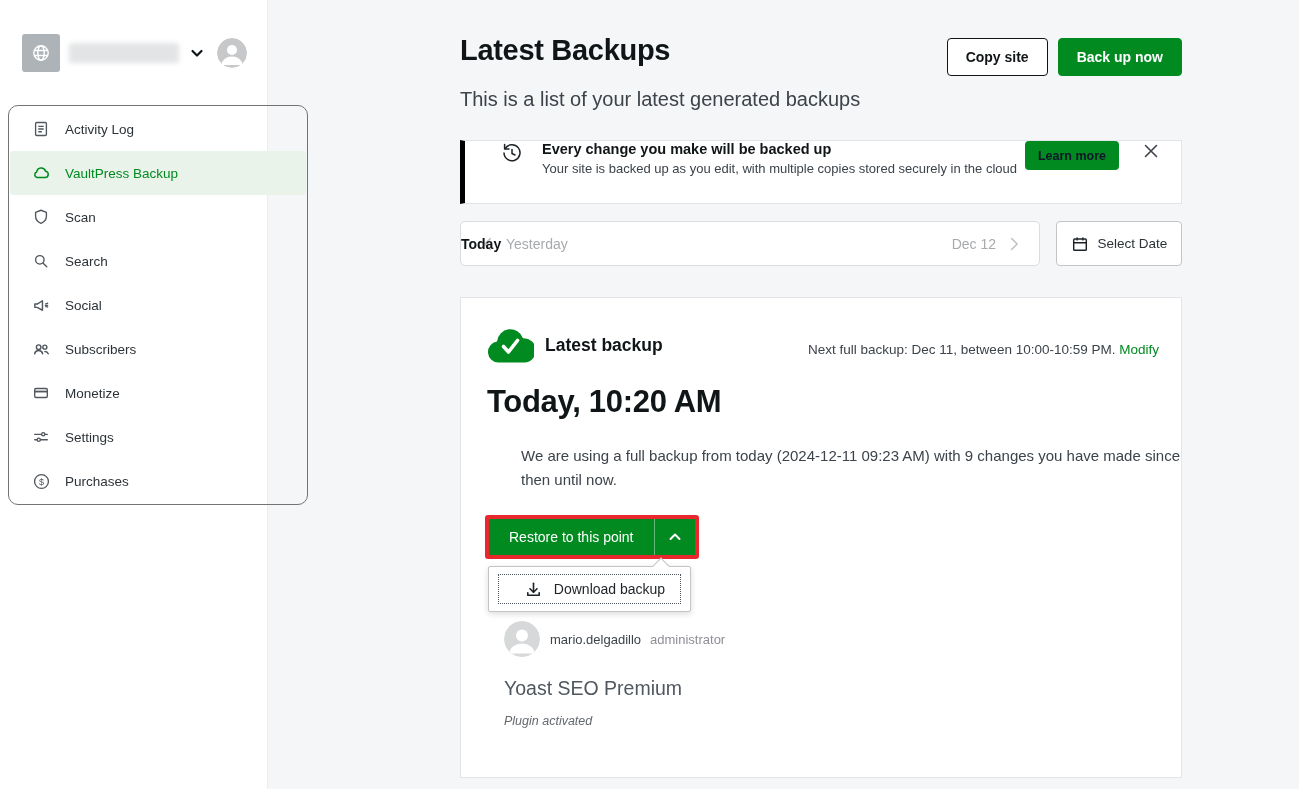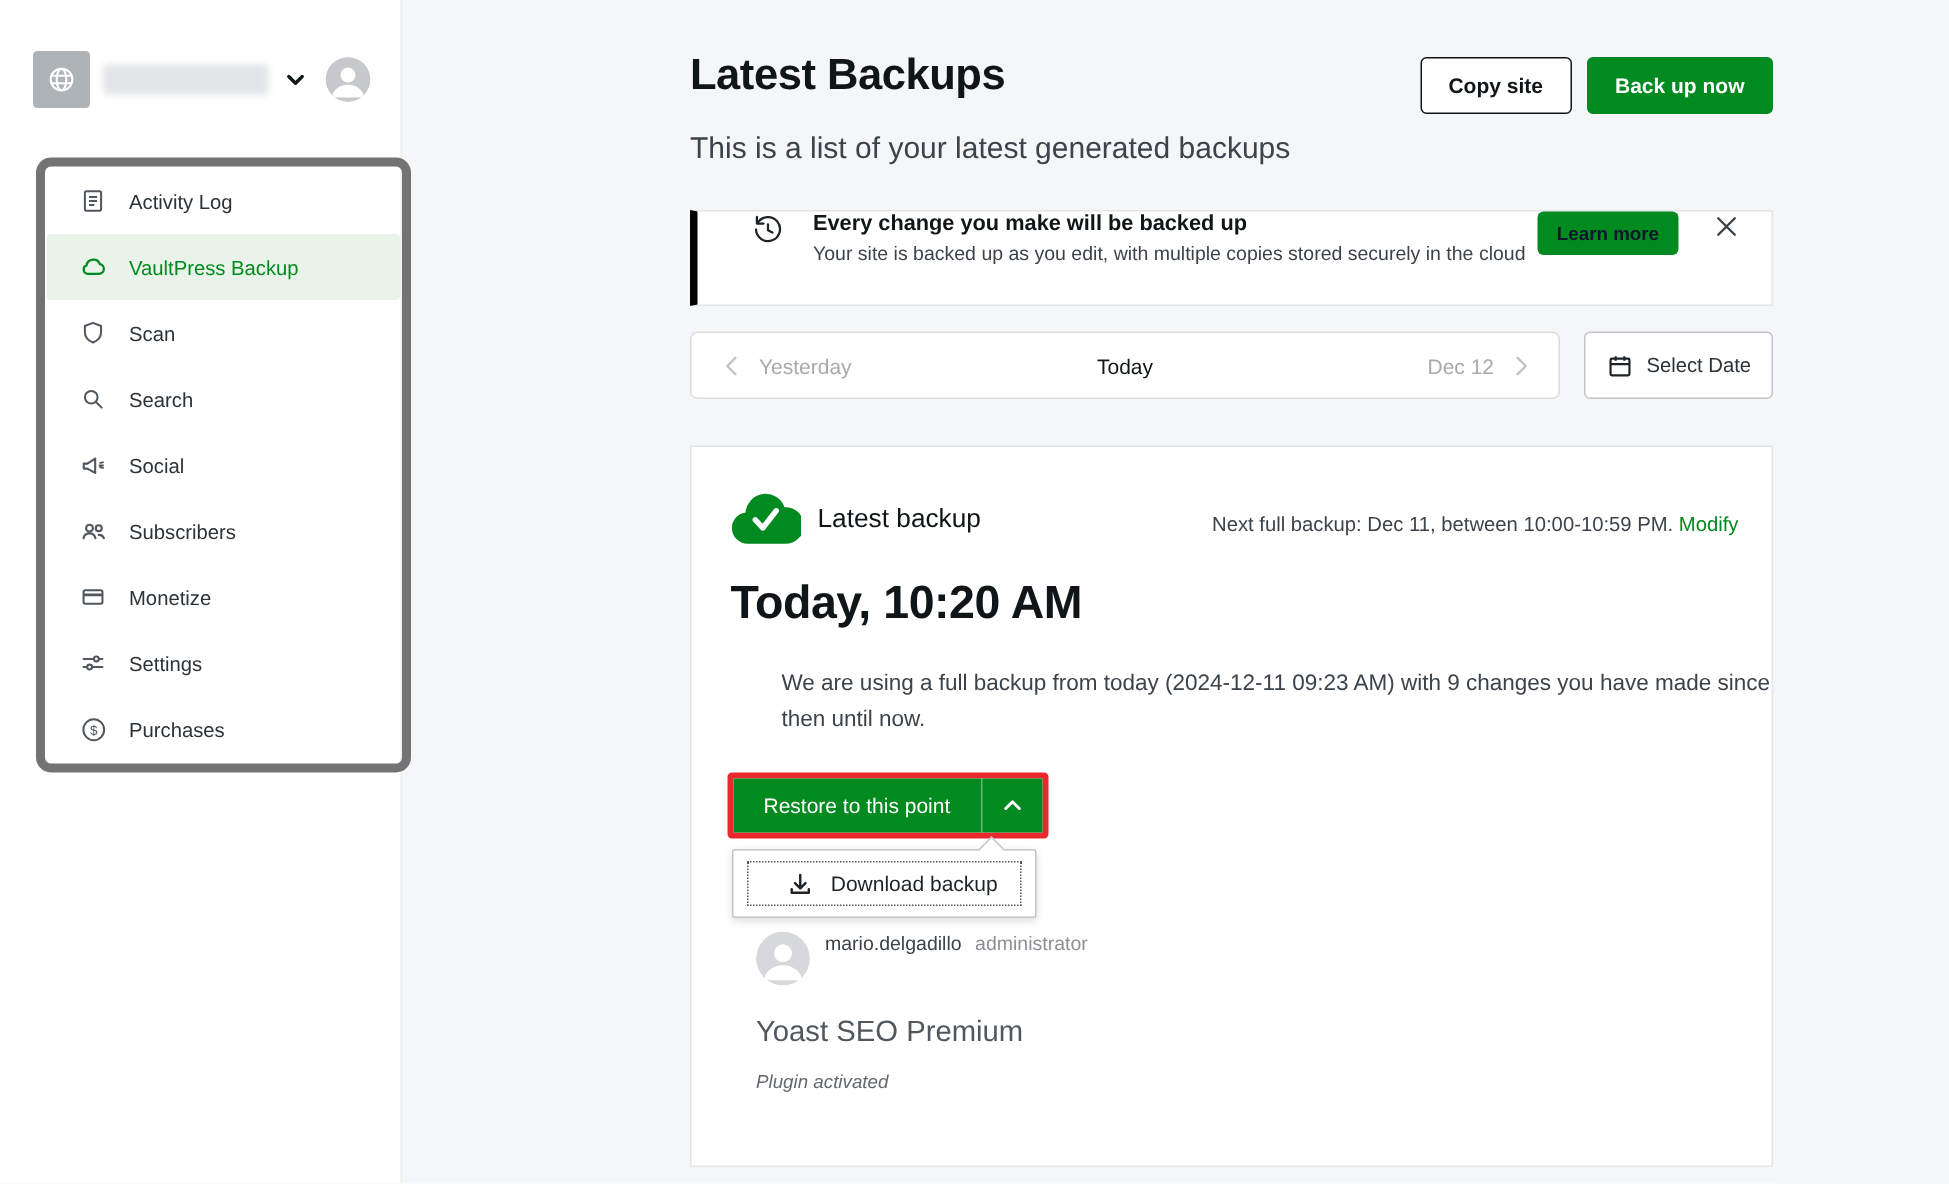--- a/index.html
+++ b/index.html
@@ -12,21 +12,21 @@
   body{font-family:"Liberation Sans", sans-serif; color:var(--text-dark); background:#fff;}
   .app{position:relative; width:1299px; height:789px; overflow:hidden; background:var(--page-bg);}
 
   
   .sidebar{position:absolute; left:0; top:0; width:268px; height:789px; background:#fff; border-right:1px solid #ededed;}
   .site-switcher{position:absolute; left:22px; top:33px; width:226px; height:40px; display:flex; align-items:center; cursor:pointer;}
   .site-icon-box{width:38px; height:38px; border-radius:3px; background:#aeb3b7; display:flex; align-items:center; justify-content:center; flex:0 0 auto;}
   .site-name-blur{margin-left:9px; width:110px; height:20px; background:#e2e4e5; border-radius:2px; filter:blur(2.5px);}
   .switcher-chevron{margin-left:10px; display:flex;}
   .top-avatar{margin-left:12px; width:30px; height:30px; border-radius:50%; overflow:hidden; flex:0 0 auto;}
-  .nav-box{position:absolute; left:24px; top:105px; width:250px; border:6px solid #737373; border-radius:10px; padding:1px;}
+  .nav-box{position:absolute; left:8px; top:105px; width:300px; border:1px solid #737373; border-radius:10px; padding:1px;}
   .nav-item{height:44px; display:flex; align-items:center; padding-left:21px; gap:14px; border-radius:3px; cursor:pointer;}
   .nav-item .nav-icon{width:20px; height:20px; display:flex; align-items:center; justify-content:center; color:var(--text-mid);}
   .nav-item .nav-label{font-size:13.5px; color:#2c3338;}
   .nav-item.selected{background:var(--pale-green);}
   .nav-item.selected .nav-icon{color:var(--green);}
   .nav-item.selected .nav-label{color:var(--green);}
 
   
   .page-title{position:absolute; left:460px; top:34px; font-size:29px; font-weight:700; color:var(--text-dark); letter-spacing:-0.3px;}
   .page-subtitle{position:absolute; left:460px; top:88px; font-size:20px; color:var(--text-body);}
@@ -42,44 +42,44 @@
   .banner-title{font-size:14.5px; font-weight:700; color:var(--text-dark);}
   .banner-desc{margin-top:4px; font-size:13px; color:var(--text-body);}
   .btn-small{height:29px; padding:0 13px; border-radius:4px; background:var(--green); color:#0f172a; font-size:12.5px; font-weight:700; display:inline-flex; align-items:center; cursor:pointer; border:none; font-family:inherit;}
   .banner-close{margin-left:22px; display:flex; cursor:pointer; color:#3c434a;}
 
   
   .date-nav{position:absolute; left:460px; top:221px; width:580px; height:45px; background:#fff; border:1px solid #dcdcde; border-radius:5px; display:flex; align-items:center;}
   .date-prev,.date-next{display:flex; align-items:center; gap:9px; cursor:pointer; color:var(--text-muted); font-size:14px;}
   .date-prev{margin-left:18px;}
   .date-next{margin-left:auto; margin-right:16px;}
-  .date-current{position:absolute; left:0; right:0; text-align:center; font-size:14px; font-weight:400; color:var(--text-dark);}
+  .date-current{position:absolute; left:0; right:0; font-size:14px; font-weight:700; color:var(--text-dark);}
   .select-date{position:absolute; left:1056px; top:221px; width:126px; height:45px; background:#fff; border:1px solid #c3c4c7; border-radius:4px; display:flex; align-items:center; justify-content:center; gap:9px; font-size:13.5px; color:#2c3338; cursor:pointer;}
 
   
   .card{position:absolute; left:460px; top:297px; width:722px; height:481px; background:#fff; border:1px solid #e2e4e7;}
   .status-icon{position:absolute; left:26px; top:30px;}
-  .status-label{position:absolute; left:84px; top:37px; font-size:17.5px; font-weight:400; color:var(--text-dark);}
+  .status-label{position:absolute; left:84px; top:37px; font-size:17.5px; font-weight:700; color:var(--text-dark);}
   .next-backup{position:absolute; right:22px; top:44px; font-size:13.5px; color:var(--text-body);}
   .modify-link{color:var(--green); text-decoration:none; cursor:pointer;}
   .time-heading{position:absolute; left:26px; top:86px; font-size:31px; font-weight:700; color:var(--text-dark); letter-spacing:-0.3px;}
   .card-desc{position:absolute; left:26px; top:146px; width:668px; font-size:15px; line-height:24px; color:var(--text-body);margin-left:34px;}
 
   .restore-wrap{position:absolute; left:24px; top:217px; border:4px solid var(--red-highlight); border-radius:3px; display:inline-flex;}
   .restore-btn{display:flex; align-items:stretch; background:var(--green); height:36px; cursor:pointer;}
   .restore-label{display:flex; align-items:center; padding:0 20px; color:#fff; font-size:14px; font-weight:400;}
   .restore-divider{width:1px; background:rgba(255,255,255,0.4); margin:0;}
   .restore-toggle{width:40px; display:flex; align-items:center; justify-content:center; color:#fff; cursor:pointer;}
 
   .popover{position:absolute; left:27px; top:268px; width:203px; height:46px; background:#fff; border:1px solid #c3c4c7; border-radius:2px; box-shadow:0 2px 6px rgba(0,0,0,0.14);}
   .popover-arrow{position:absolute; left:166px; top:-7px; width:12px; height:12px; background:#fff; border-left:1px solid #c3c4c7; border-top:1px solid #c3c4c7; transform:rotate(45deg);}
   .popover-focus{position:absolute; left:9px; right:9px; top:7px; bottom:7px; border:1px dotted #50575e; display:flex; align-items:center; gap:11px; padding-left:10px; cursor:pointer;justify-content:center;}
   .popover-focus .dl-label{font-size:14px; color:#1d2327;}
 
-  .user-row{position:absolute; left:43px; top:323px; display:flex; align-items:flex-start;}
+  .user-row{position:absolute; left:43px; top:323px; display:flex; align-items:center;}
   .user-avatar{width:36px; height:36px; border-radius:50%; overflow:hidden; flex:0 0 auto;}
   .user-name{margin-left:10px; font-size:13px; color:var(--text-body);}
   .user-role{margin-left:9px; font-size:13px; color:#8c8f94;}
   .event-title{position:absolute; left:43px; top:379px; font-size:19.5px; color:var(--text-mid);}
   .event-subtitle{position:absolute; left:43px; top:416px; font-size:12.5px; font-style:italic; color:#646970;}
 
   svg{display:block;}
 </style>
 </head>
 <body>

